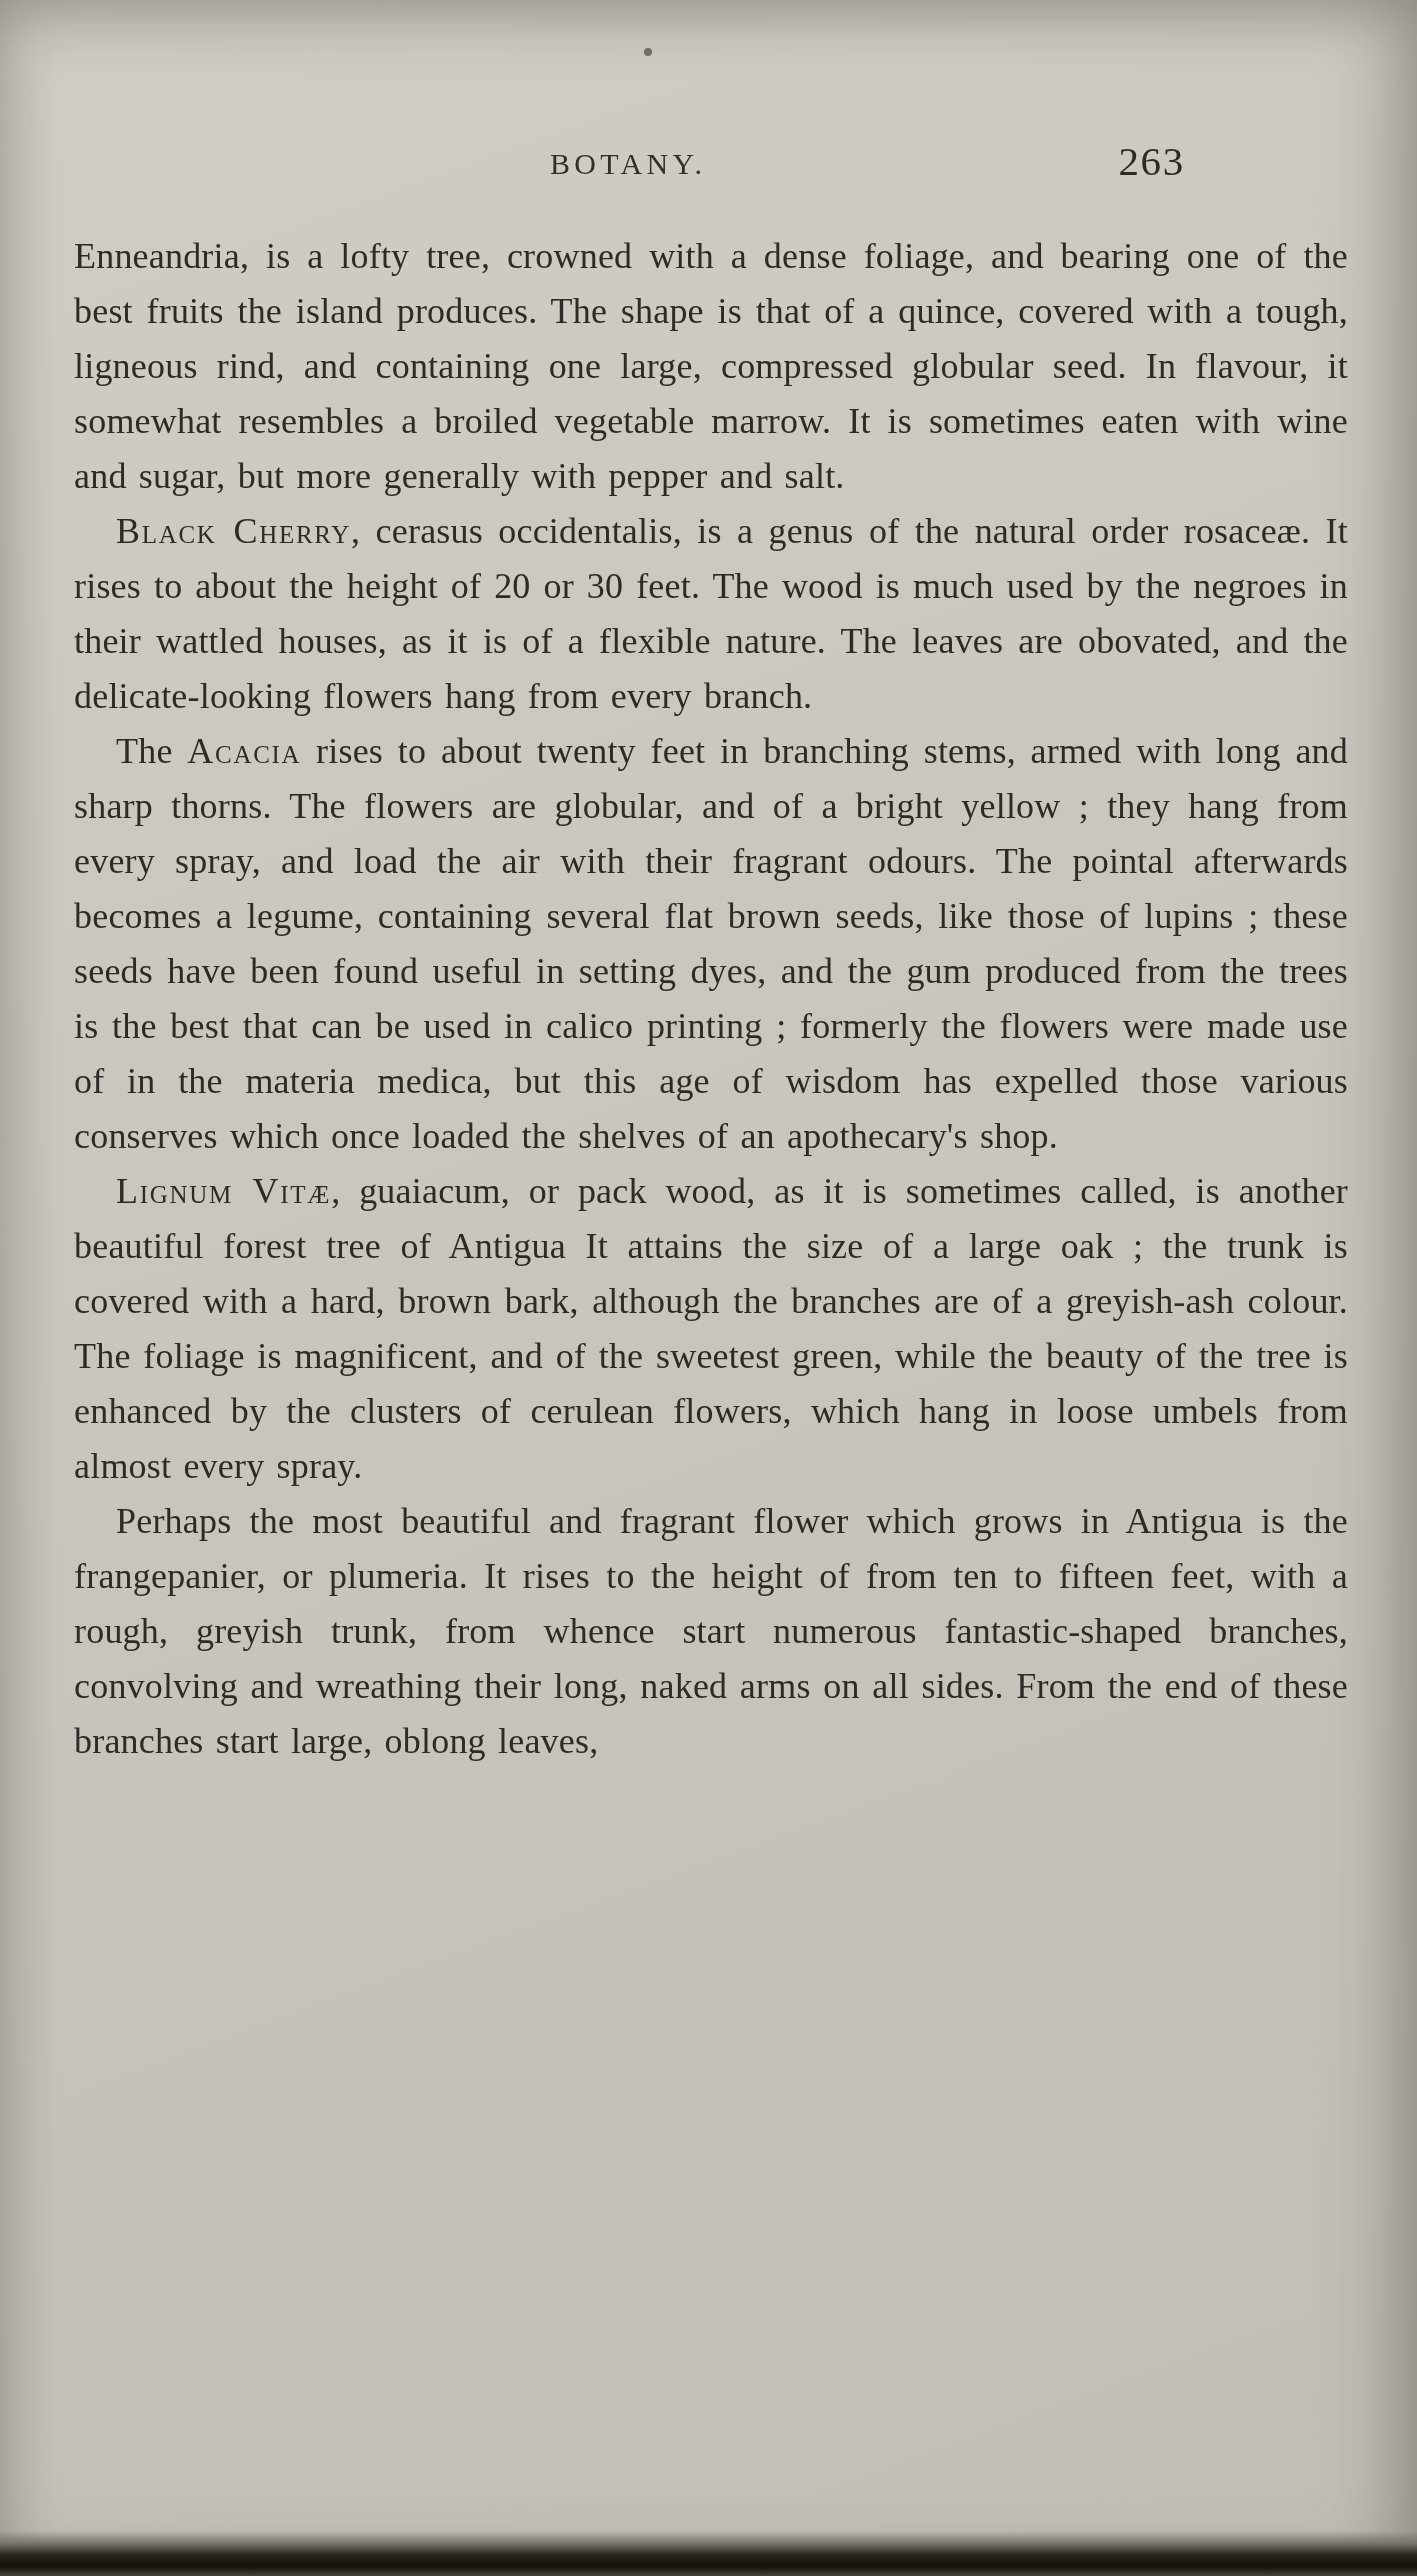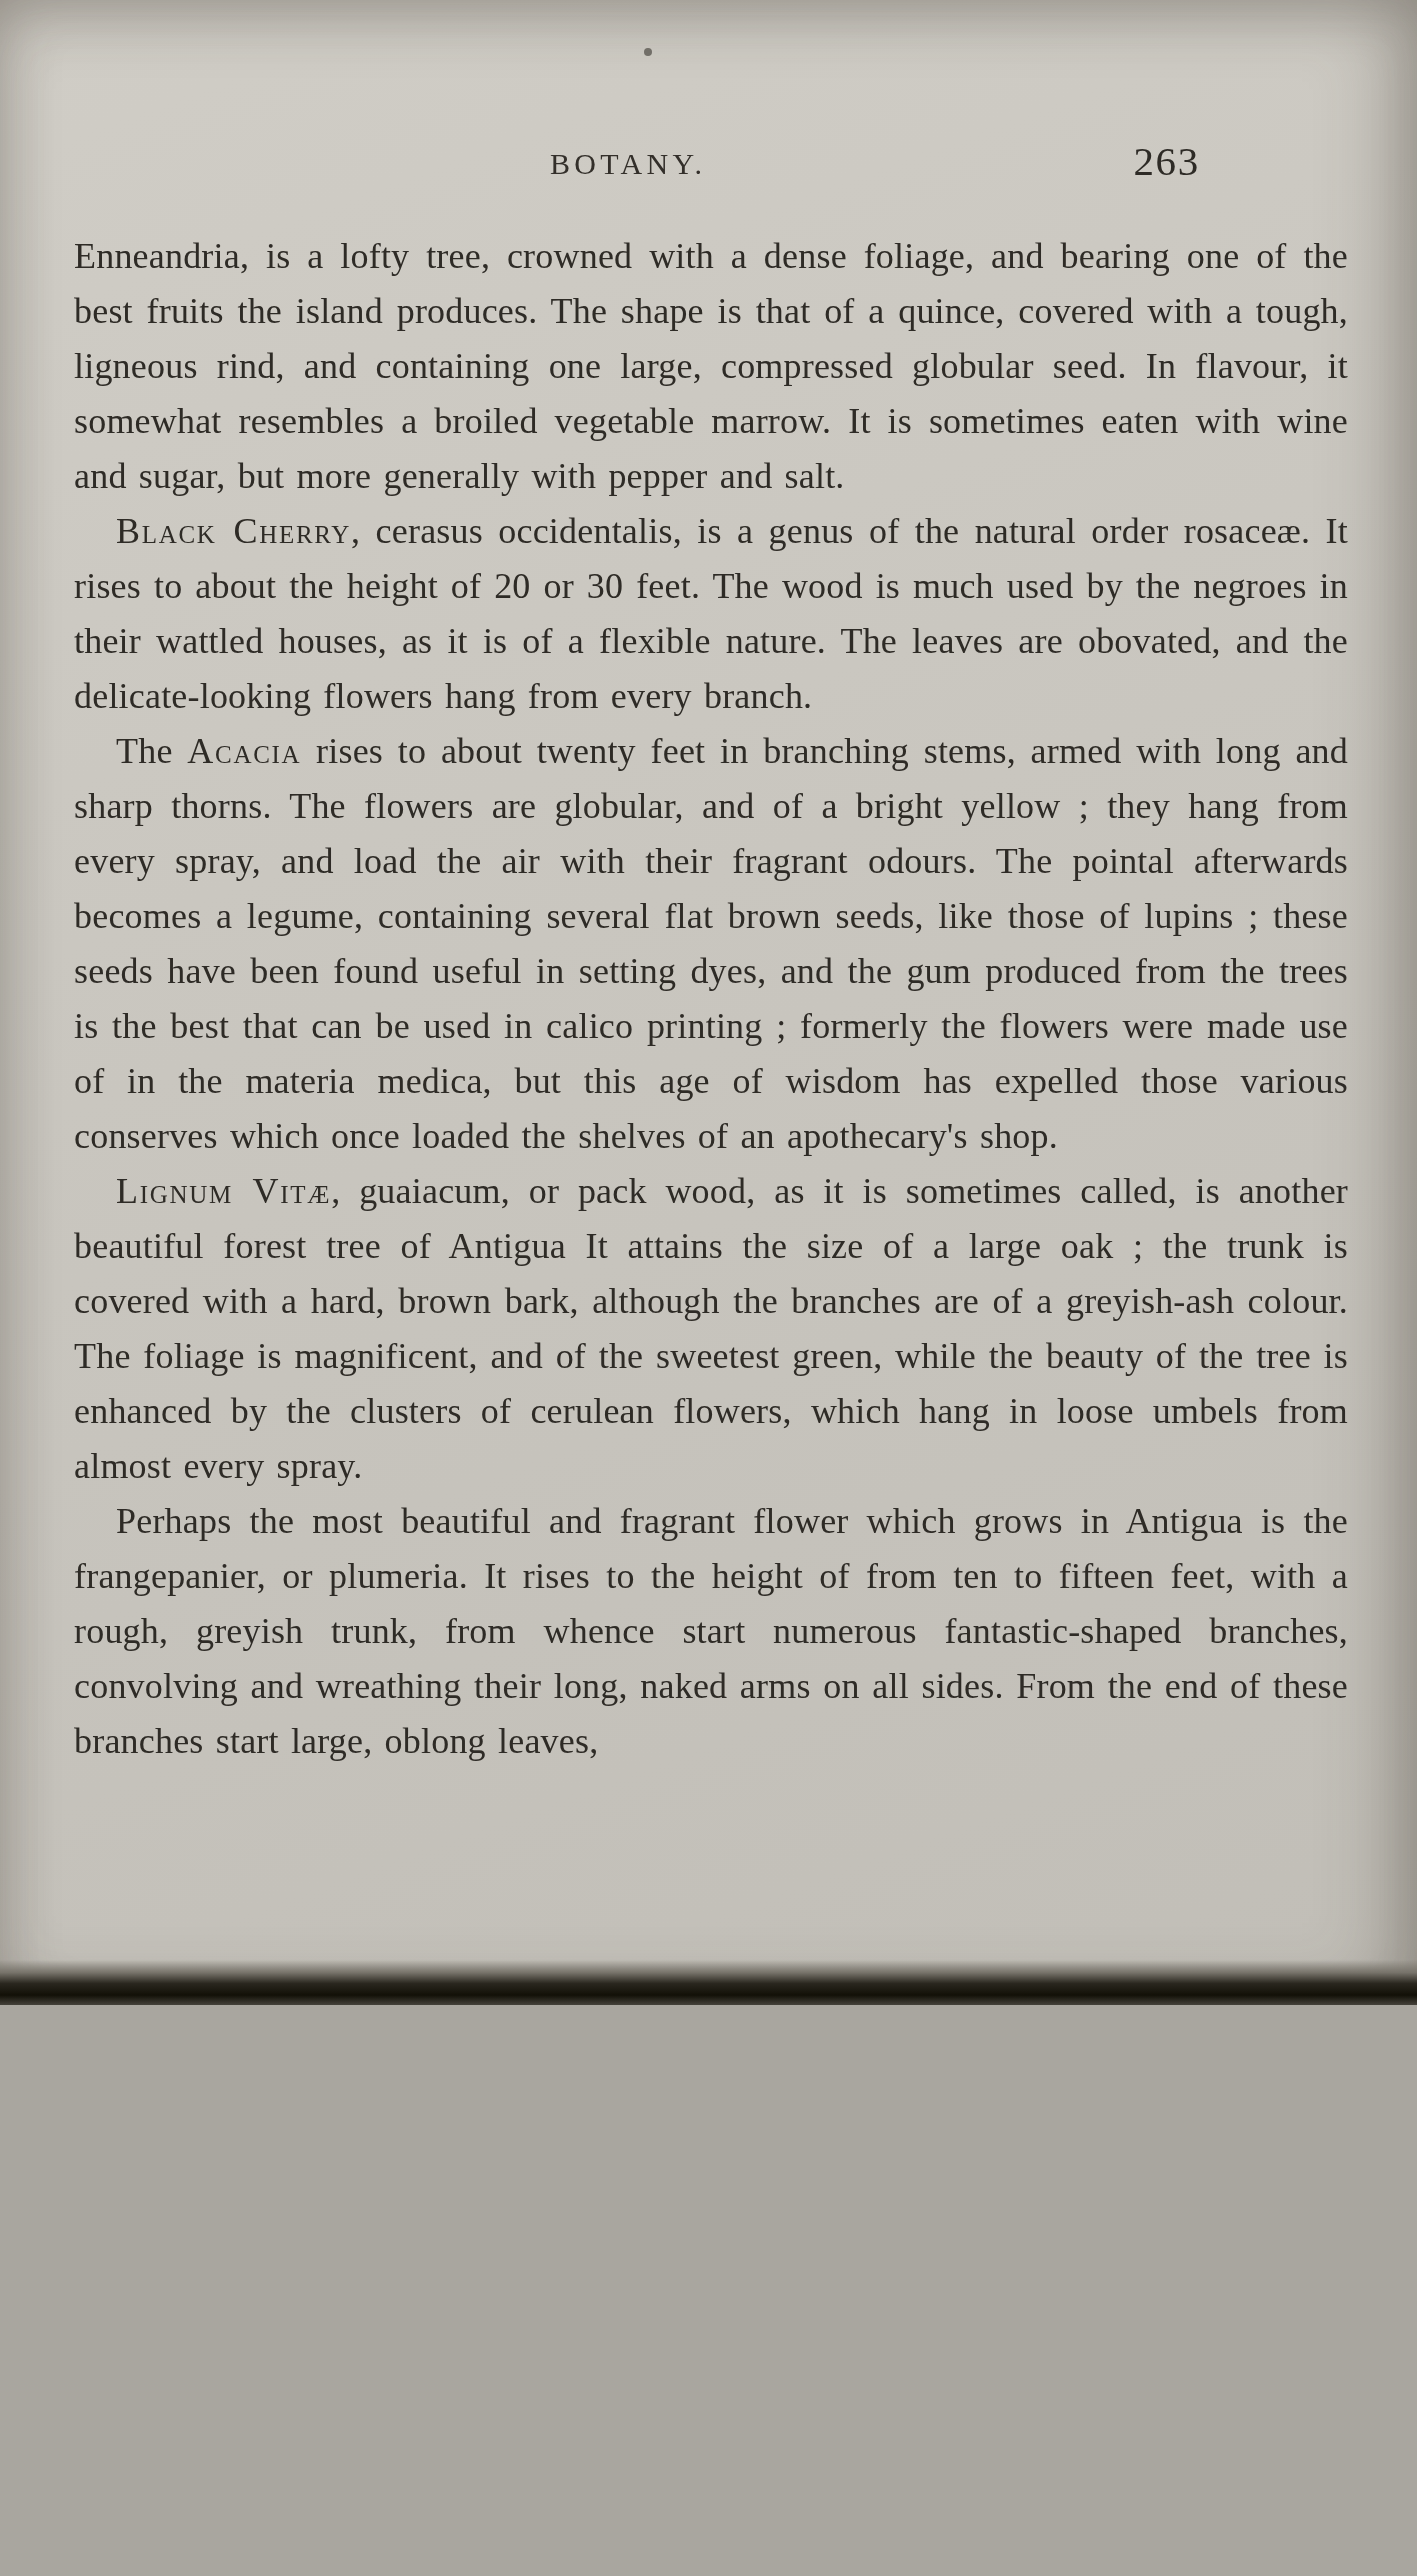--- a/index.html
+++ b/index.html
@@ -5,21 +5,21 @@
   html, body { margin: 0; padding: 0; }
   body {
     width: 1417px;
     height: 2576px;
     background: #a9a69f;
     font-family: "Liberation Serif", serif;
   }
   .page {
     position: relative;
     width: 1417px;
-    height: 2005px;
+    height: 2576px;
     overflow: hidden;
     background: linear-gradient(160deg, #d0cdc6 0%, #c9c6bf 45%, #c1beb7 100%);
     color: #2e2b26;
   }
   .vignette {
     position: absolute;
     inset: 0;
     pointer-events: none;
     box-shadow:
       inset -26px 0 74px rgba(66, 60, 50, 0.30),
@@ -38,21 +38,21 @@
   .running-title {
     position: absolute;
     left: 476px;
     top: 10.4px;
     font-size: 30px;
     letter-spacing: 4.3px;
     color: #332f2a;
   }
   .page-number {
     position: absolute;
-    right: 148px;
+    right: 163px;
     top: 0;
     font-size: 41px;
     letter-spacing: 1.7px;
     color: #2e2b26;
   }
   .page-body p {
     margin: 0;
     font-size: 36px;
     line-height: 55px;
     text-align: justify;

